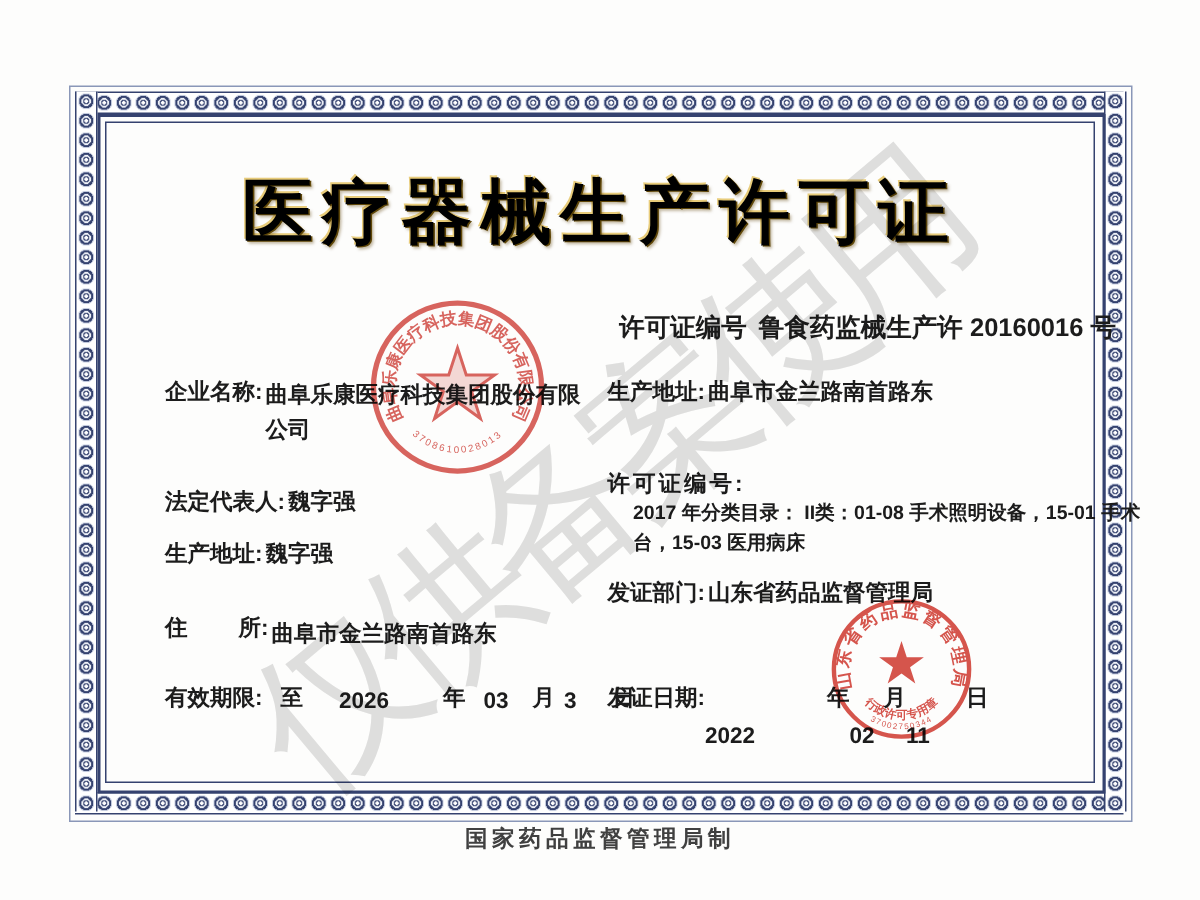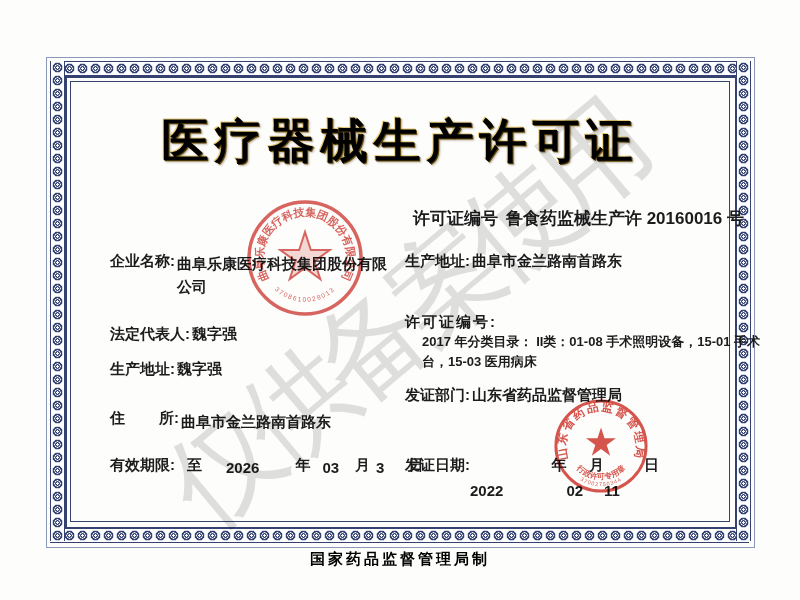--- a/index.html
+++ b/index.html
@@ -51,21 +51,21 @@
     font-size:110px;letter-spacing:-14px;font-weight:400;white-space:nowrap;
     color:#c2c2c2;opacity:.5;mix-blend-mode:multiply;pointer-events:none;
   }
   
   .seal{position:absolute;z-index:10;mix-blend-mode:multiply;opacity:.85;pointer-events:none;}
   .seal-company{left:245px;top:198px;width:120px;height:120px;}
   .seal-authority{left:552px;top:397px;width:98px;height:98px;}
 
   
   .footer{position:absolute;left:0;top:550px;width:100%;text-align:center;
-    font-size:15px;font-weight:600;letter-spacing:3px;color:#000000;}
+    font-size:15px;font-weight:600;letter-spacing:3px;color:#404040;}
 </style>
 </head>
 <body>
 
 <div class="page">
 
   <div class="frame-outerline"></div>
   <div class="band band-top"></div>
   <div class="band band-bottom"></div>
   <div class="band band-left"></div>

